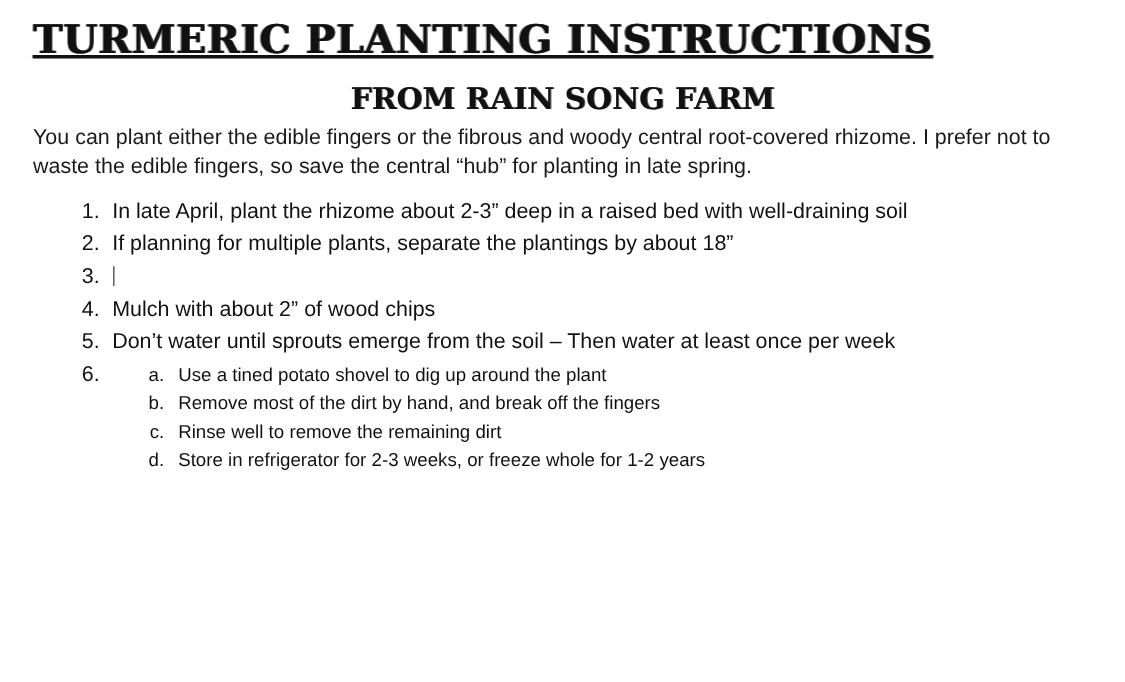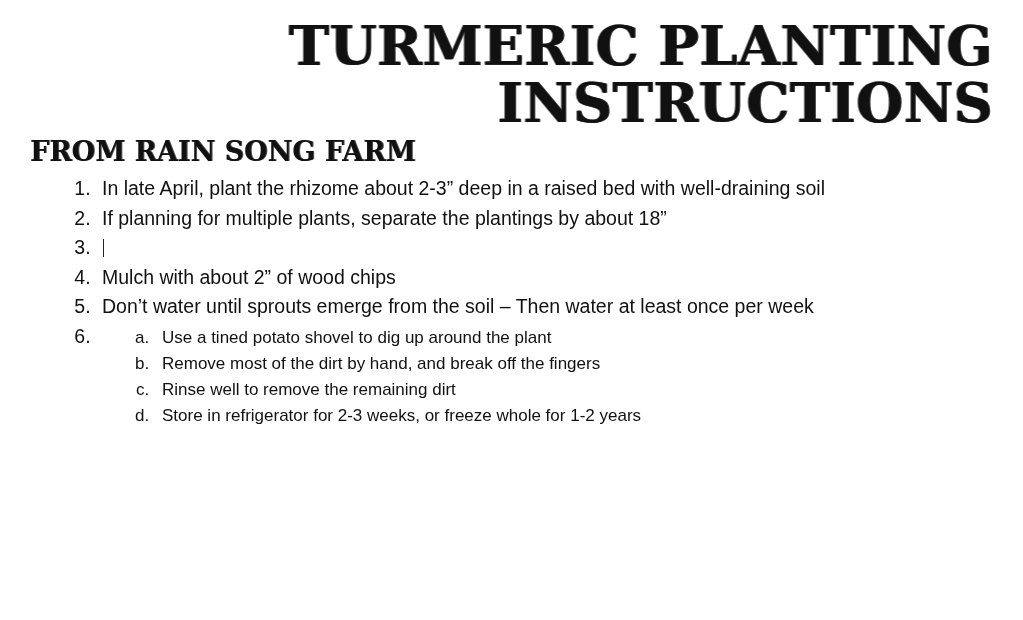--- a/index.html
+++ b/index.html
@@ -18,39 +18,40 @@
     position: relative;
     width: 1023px;
     height: 620px;
     box-sizing: border-box;
     padding: 14px 30px 0 30px;
     background: #ffffff;
   }
 
   
   .doc-title {
-    text-align: right;
+    text-align: left;
     font-family: "DejaVu Serif", serif;
     font-weight: bold;
-    font-size: 54px;
+    font-size: 36px;
     line-height: 1.05;
     letter-spacing: 0.5px;
     margin: 4px 0 2px 0;
     color: #111111;
     text-shadow: 1px 0 0 #4a4a4a, -1px 0 0 #8a8a8a;
     font-variant: small-caps;
     text-transform: uppercase;
+    text-decoration: underline;
   }
   .doc-subtitle {
-    text-align: left;
+    text-align: center;
     font-family: "DejaVu Serif", serif;
     font-weight: bold;
     font-size: 27px;
     line-height: 1.1;
-    margin: 6px 0 8px 0;
+    margin: 20px 0 8px 0;
     color: #111111;
     text-shadow: 1px 0 0 #5a5a5a;
     font-variant: small-caps;
     text-transform: uppercase;
   }
 
   
   p.body-par {
     font-size: 19.5px;
     line-height: 1.32;
@@ -96,20 +97,21 @@
   }
 </style>
 </head>
 <body>
 
 <div class="page">
 
   <h1 class="doc-title">Turmeric Planting Instructions</h1>
   <h2 class="doc-subtitle">from Rain Song Farm</h2>
 
+  <p class="body-par">You can plant either the edible fingers or the fibrous and woody central root-covered rhizome.  I prefer not to waste the edible fingers, so save the central “hub” for planting in late spring.</p>
 
   <ol class="steps">
     <li><span class="txt">In late April, plant the rhizome about 2-3” deep in a raised bed with well-draining soil</span></li>
     <li><span class="txt">If planning for multiple plants, separate the plantings by about 18”</span></li>
     <li><span class="caret"></span></li>
     <li><span class="txt">Mulch with about 2” of wood chips</span></li>
     <li><span class="txt">Don’t water until sprouts emerge from the soil – Then water at least once per week</span></li>
     <li>
       <ol class="substeps">
         <li><span class="txt">Use a tined potato shovel to dig up around the plant</span></li>

